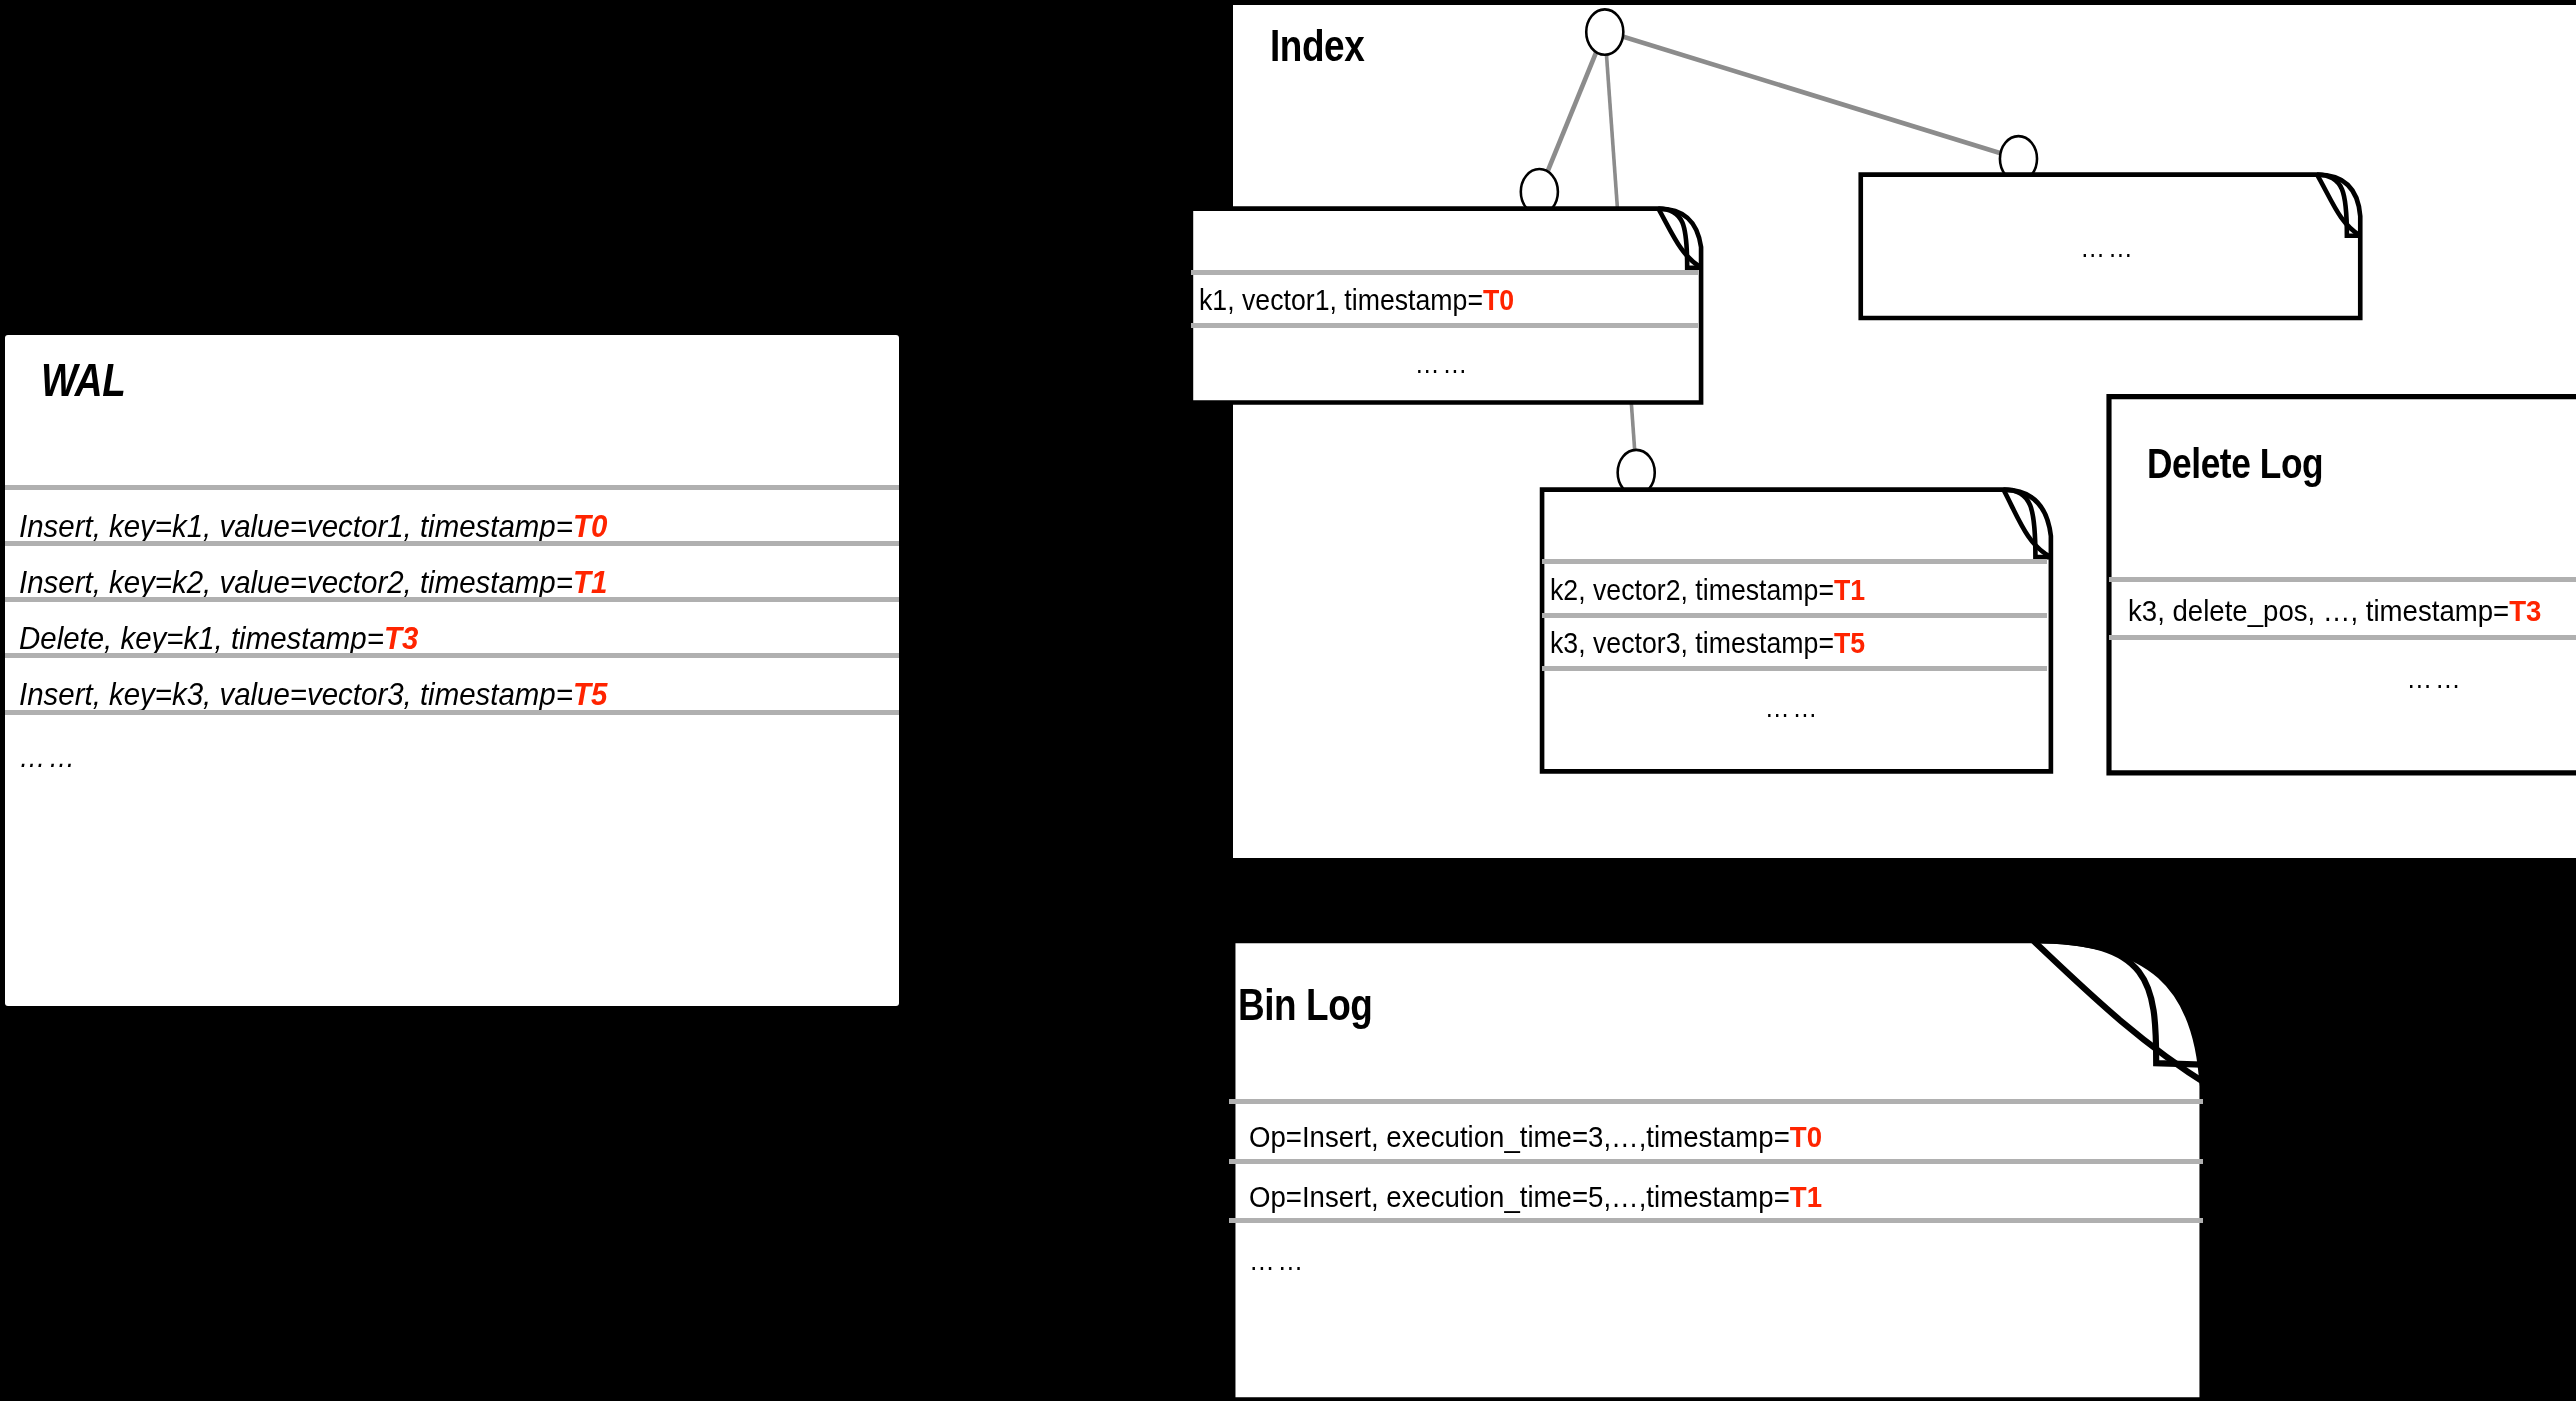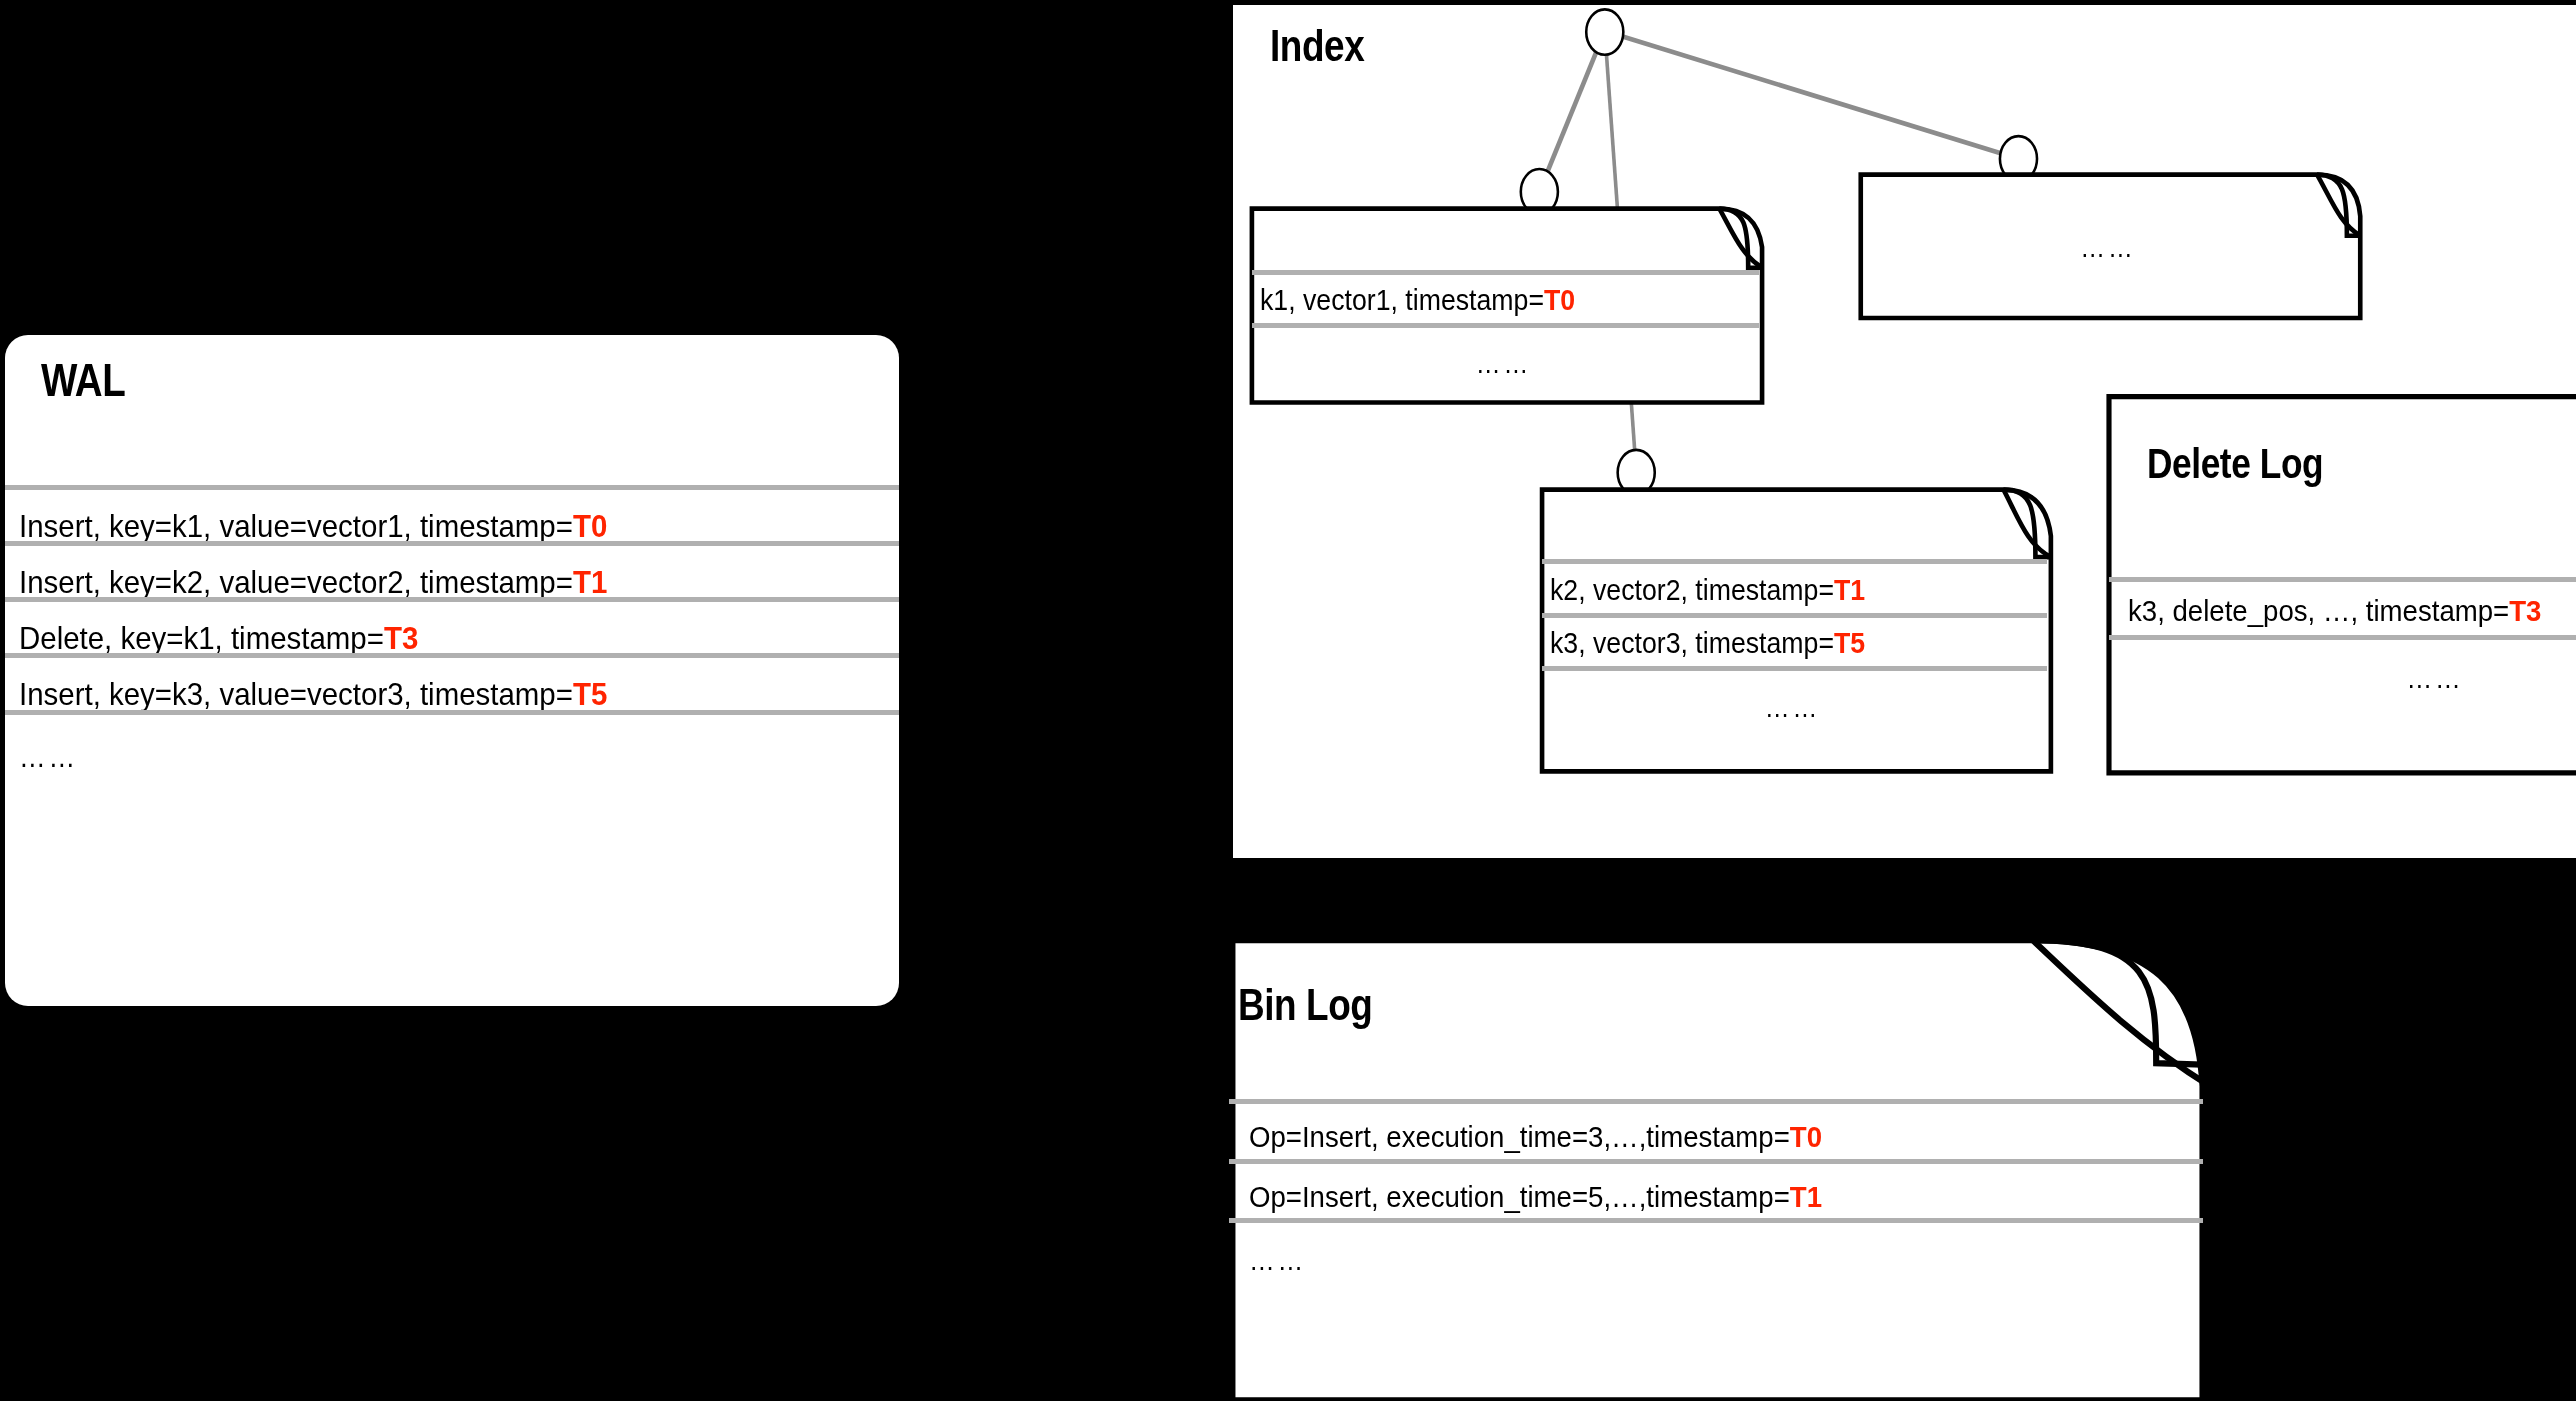--- a/index.html
+++ b/index.html
@@ -2,21 +2,21 @@
 <html style="font-size:8.2px"><head>
 <meta charset="utf-8">
 <style>
   html,body{margin:0;padding:0;background:#000;}
   body{width:2817px;height:1402px;position:relative;overflow:hidden;
        font-family:"Liberation Sans","DejaVu Sans",sans-serif;}
   .canvas{position:absolute;left:0;top:0;width:2817px;height:1402px;background:#000;}
 
   
   .panel{position:absolute;background:#fff;box-sizing:border-box;}
-  .panel.rounded{border-radius:23px;}
+  .panel.rounded{border-radius:3px;font-style:italic;}
   .panel-title{position:absolute;font-weight:bold;color:#000;
                font-family:"Liberation Sans","DejaVu Sans",sans-serif;
                transform:scaleX(0.82);transform-origin:left center;
                white-space:nowrap;letter-spacing:-0.5px;}
 
   .sep{position:absolute;background:#b0b0b0;}
 
   .row-text{position:absolute;white-space:nowrap;color:#000;
             font-family:"Liberation Sans","DejaVu Sans",sans-serif;
             transform:scaleX(0.92);transform-origin:left center;}
@@ -73,21 +73,21 @@
     <line x1="3115" y1="60" x2="2988" y2="372" stroke="#8c8c8c" stroke-width="9"></line>
     <line x1="3115" y1="60" x2="3918" y2="308" stroke="#8c8c8c" stroke-width="9"></line>
     <line x1="3115" y1="60" x2="3176" y2="915" stroke="#8c8c8c" stroke-width="7"></line>
 
     <ellipse cx="3115" cy="62" rx="36" ry="44" fill="#ffffff" stroke="#000000" stroke-width="5"></ellipse>
     <ellipse cx="2988" cy="372" rx="36" ry="44" fill="#ffffff" stroke="#000000" stroke-width="5"></ellipse>
     <ellipse cx="3918" cy="308" rx="36" ry="44" fill="#ffffff" stroke="#000000" stroke-width="5"></ellipse>
     <ellipse cx="3176" cy="917" rx="36" ry="44" fill="#ffffff" stroke="#000000" stroke-width="5"></ellipse>
   </svg>
 
-  <div class="doc" style="left:1250px;top:206px;width:515px;height:198px;">
+  <div class="doc" style="left:1189px;top:206px;width:515px;height:198px;">
     <svg width="515" height="198" viewBox="0 0 1000 385">
       <path d="M3,5 L912,5 C962,5 988,30 995,80 L995,382 L3,382 Z" fill="#ffffff" stroke="#000000" stroke-width="9"></path>
       <path d="M912,5 C962,5 968,40 968,120 L995,120" fill="none" stroke="#000000" stroke-width="9"></path>
       <path d="M912,5 C940,55 955,95 995,120" fill="none" stroke="#000000" stroke-width="9"></path>
     </svg>
     <div class="doc-inner">
       <div class="sep" style="left:2.1px;top:64px;width:507px;height:4.6px;"></div>
       <div class="row-text" style="left:10.3px;top:78px;font-size:29px;">
         <span>k1, vector1, timestamp=</span><span class="ts">T0</span>
       </div>

